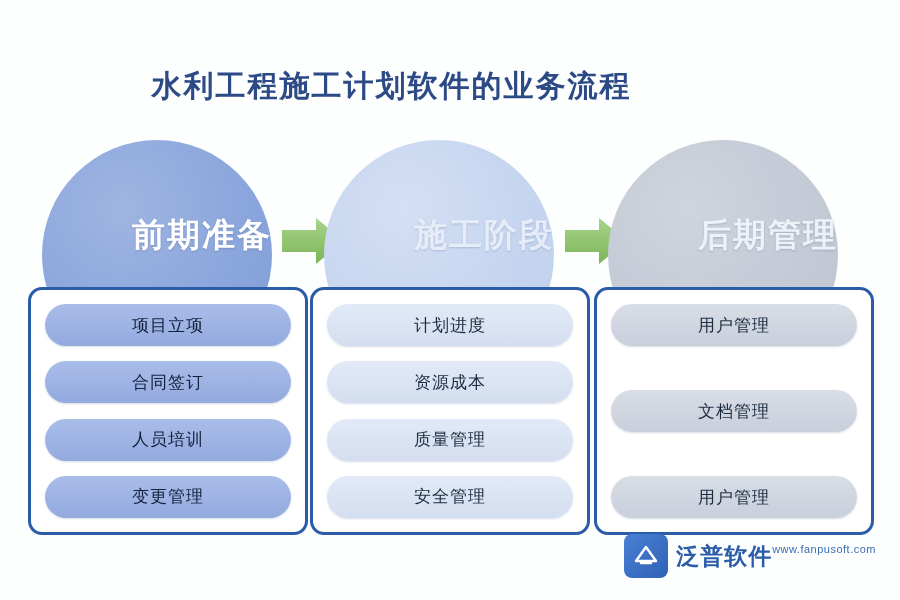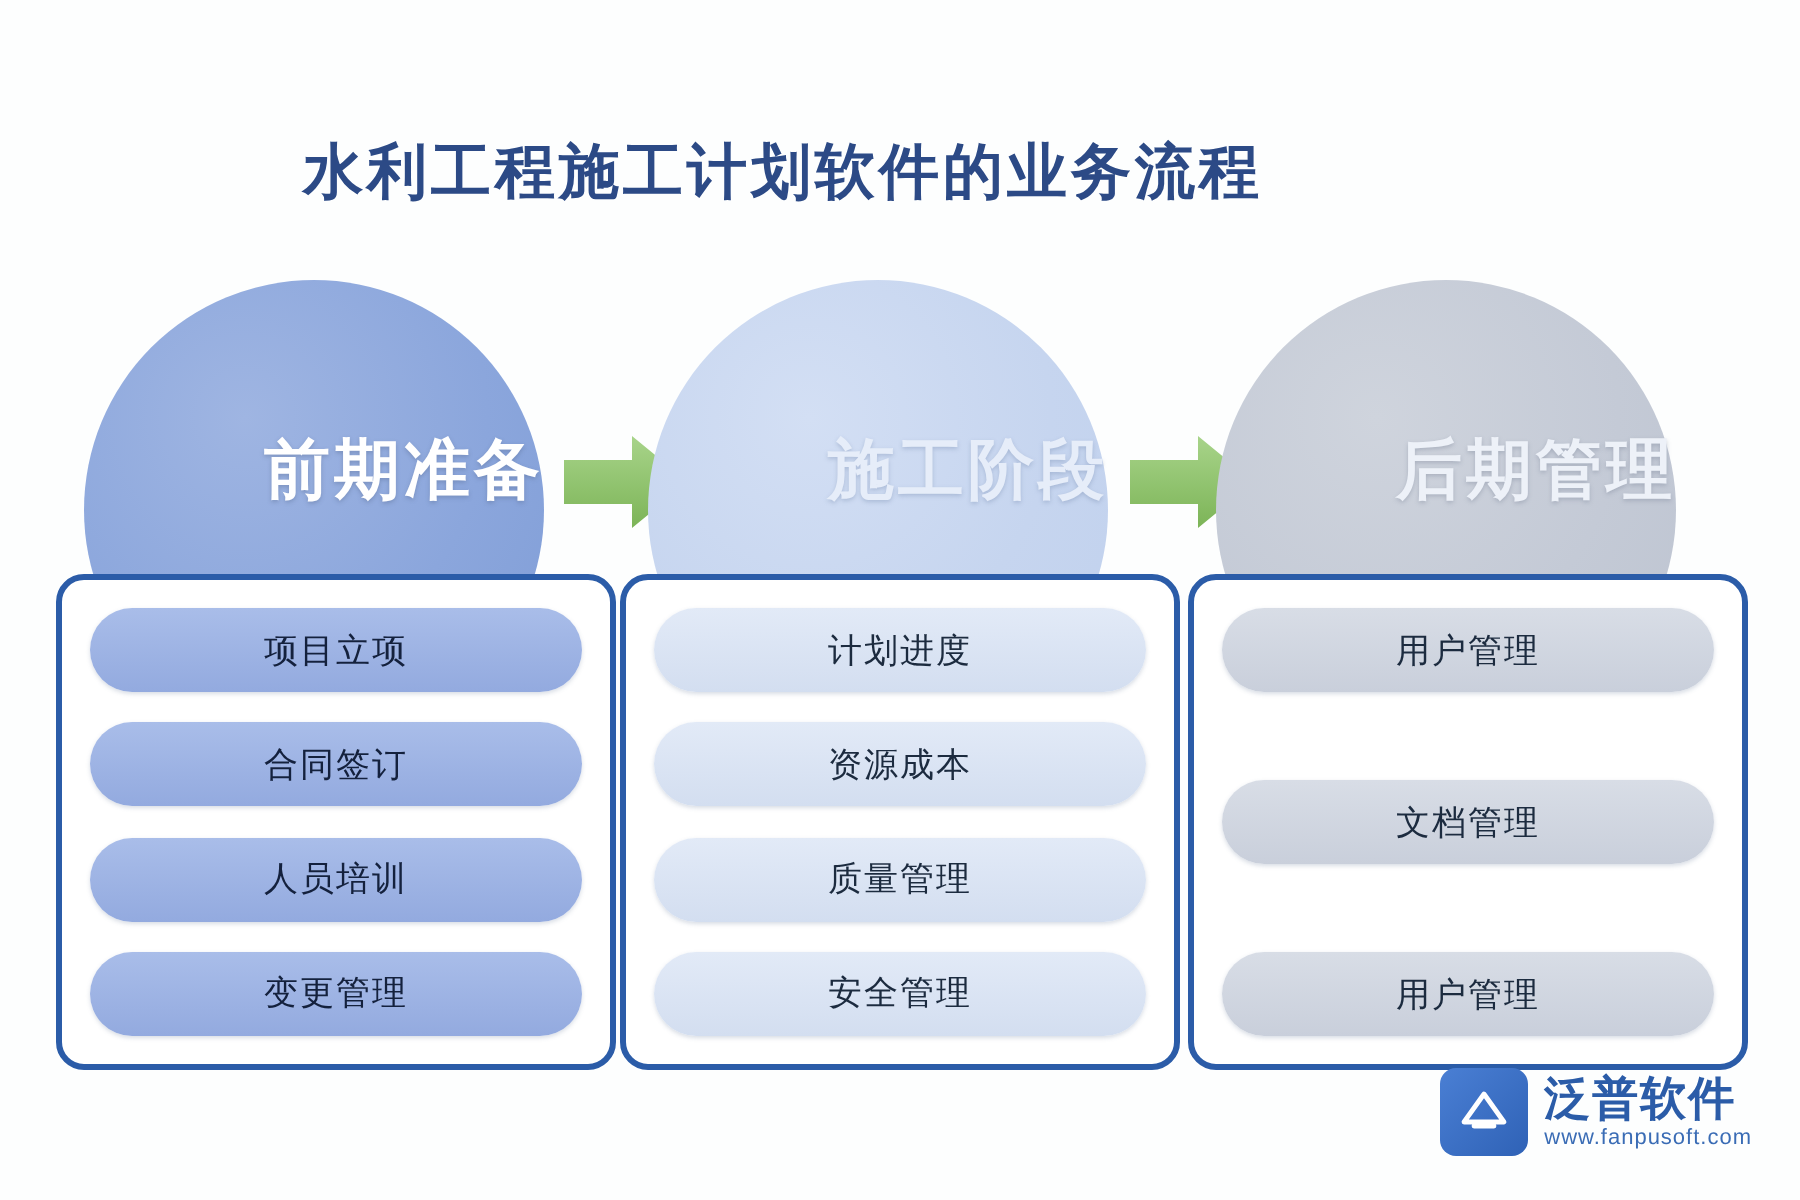--- a/index.html
+++ b/index.html
@@ -130,21 +130,21 @@
     width: 44px;
     height: 44px;
     border-radius: 8px;
     background: linear-gradient(135deg,#4a7fd4 0%, #2f62b6 100%);
     display: flex;
     align-items: center;
     justify-content: center;
   }
   .logo-text {
     display: flex;
-    flex-direction: column;
+    flex-direction: row;
     line-height: 1.1;
   }
   .logo-name {
     font-family: "DejaVu Serif", serif;
     font-weight: bold;
     font-size: 23px;
     color: #2b5ca8;
     letter-spacing: 1px;
   }
   .logo-url {

